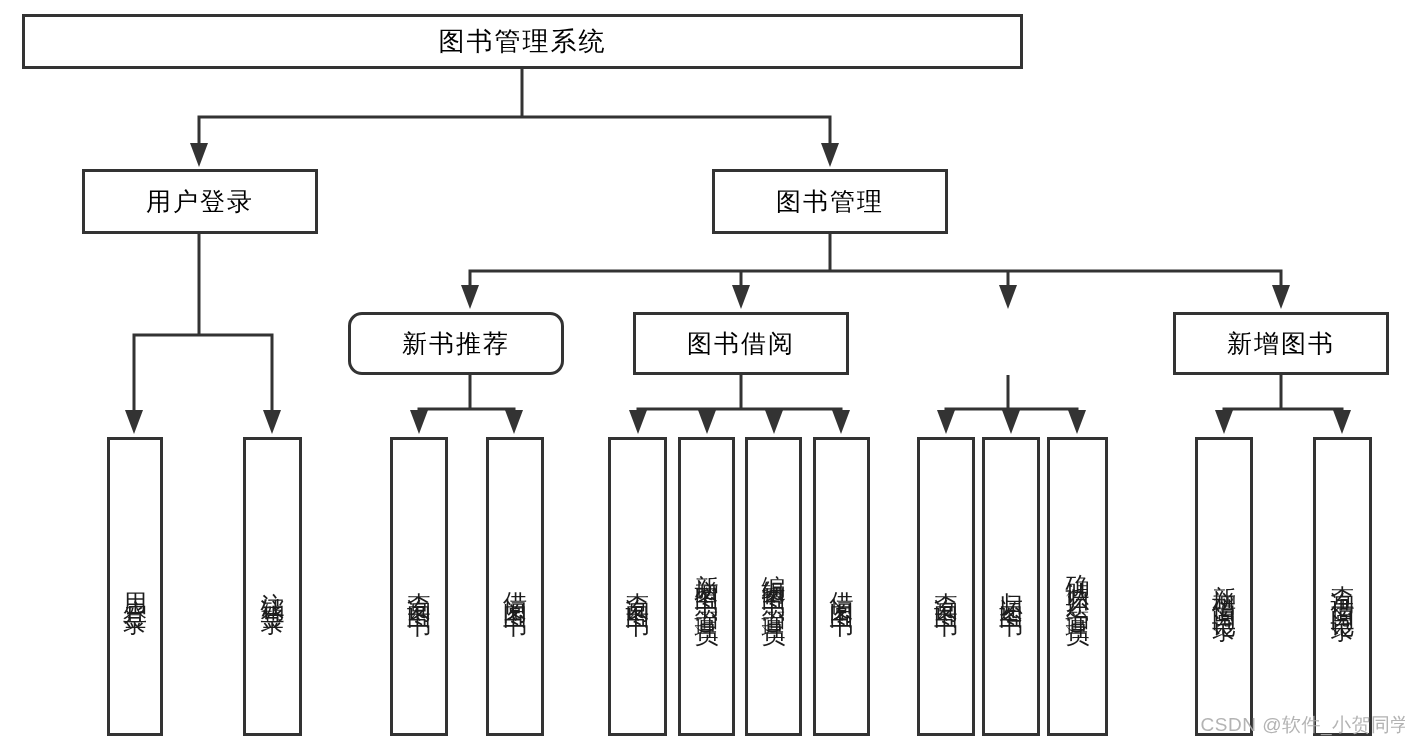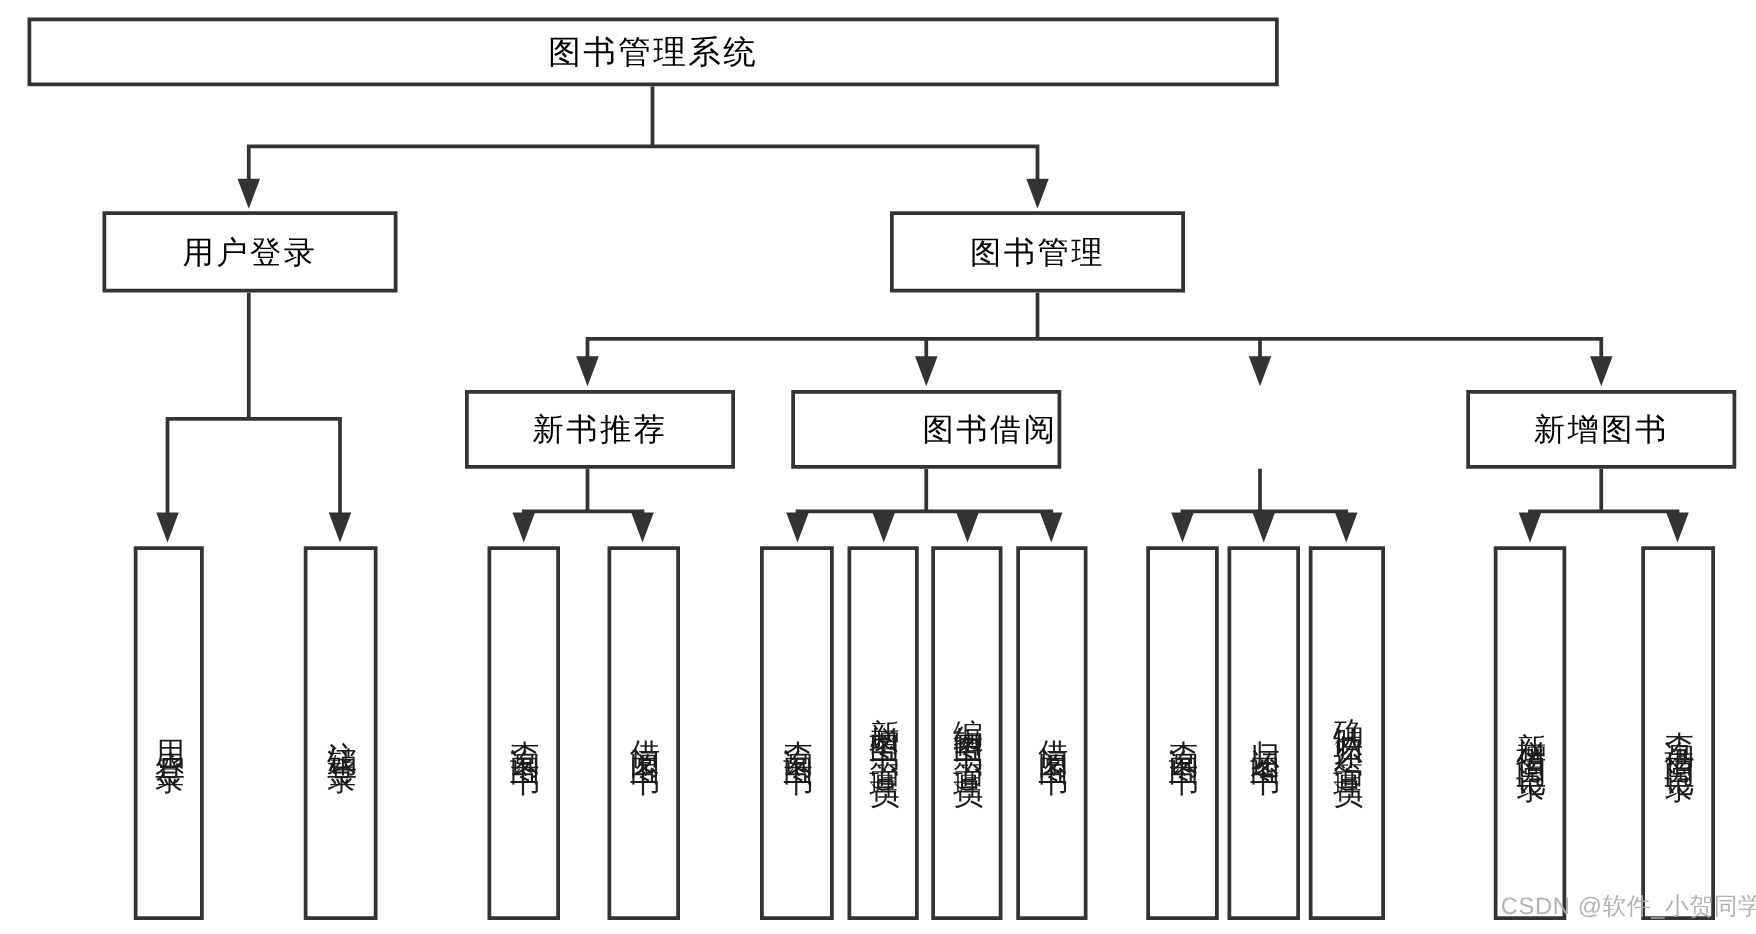--- a/index.html
+++ b/index.html
@@ -116,24 +116,24 @@
     <span>图书管理系统</span>
   </div>
 
   <div class="node lvl2" style="left:82px;">
     <span>用户登录</span>
   </div>
   <div class="node lvl2" style="left:712px;">
     <span>图书管理</span>
   </div>
 
-  <div class="node lvl3" style="left:372px;">
+  <div class="node lvl3" style="left:348px;border-radius:14px;">
     <span>新书推荐</span>
   </div>
-  <div class="node lvl3" style="left:633px;justify-content:flex-end;">
+  <div class="node lvl3" style="left:633px;">
     <span>图书借阅</span>
   </div>
   <div class="node lvl3" style="left:1173px;">
     <span>新增图书</span>
   </div>
 
   <div class="leaf" style="left:107px;width:56px;">
     <span>用户登录</span>
   </div>
   <div class="leaf" style="left:243px;width:59px;">

